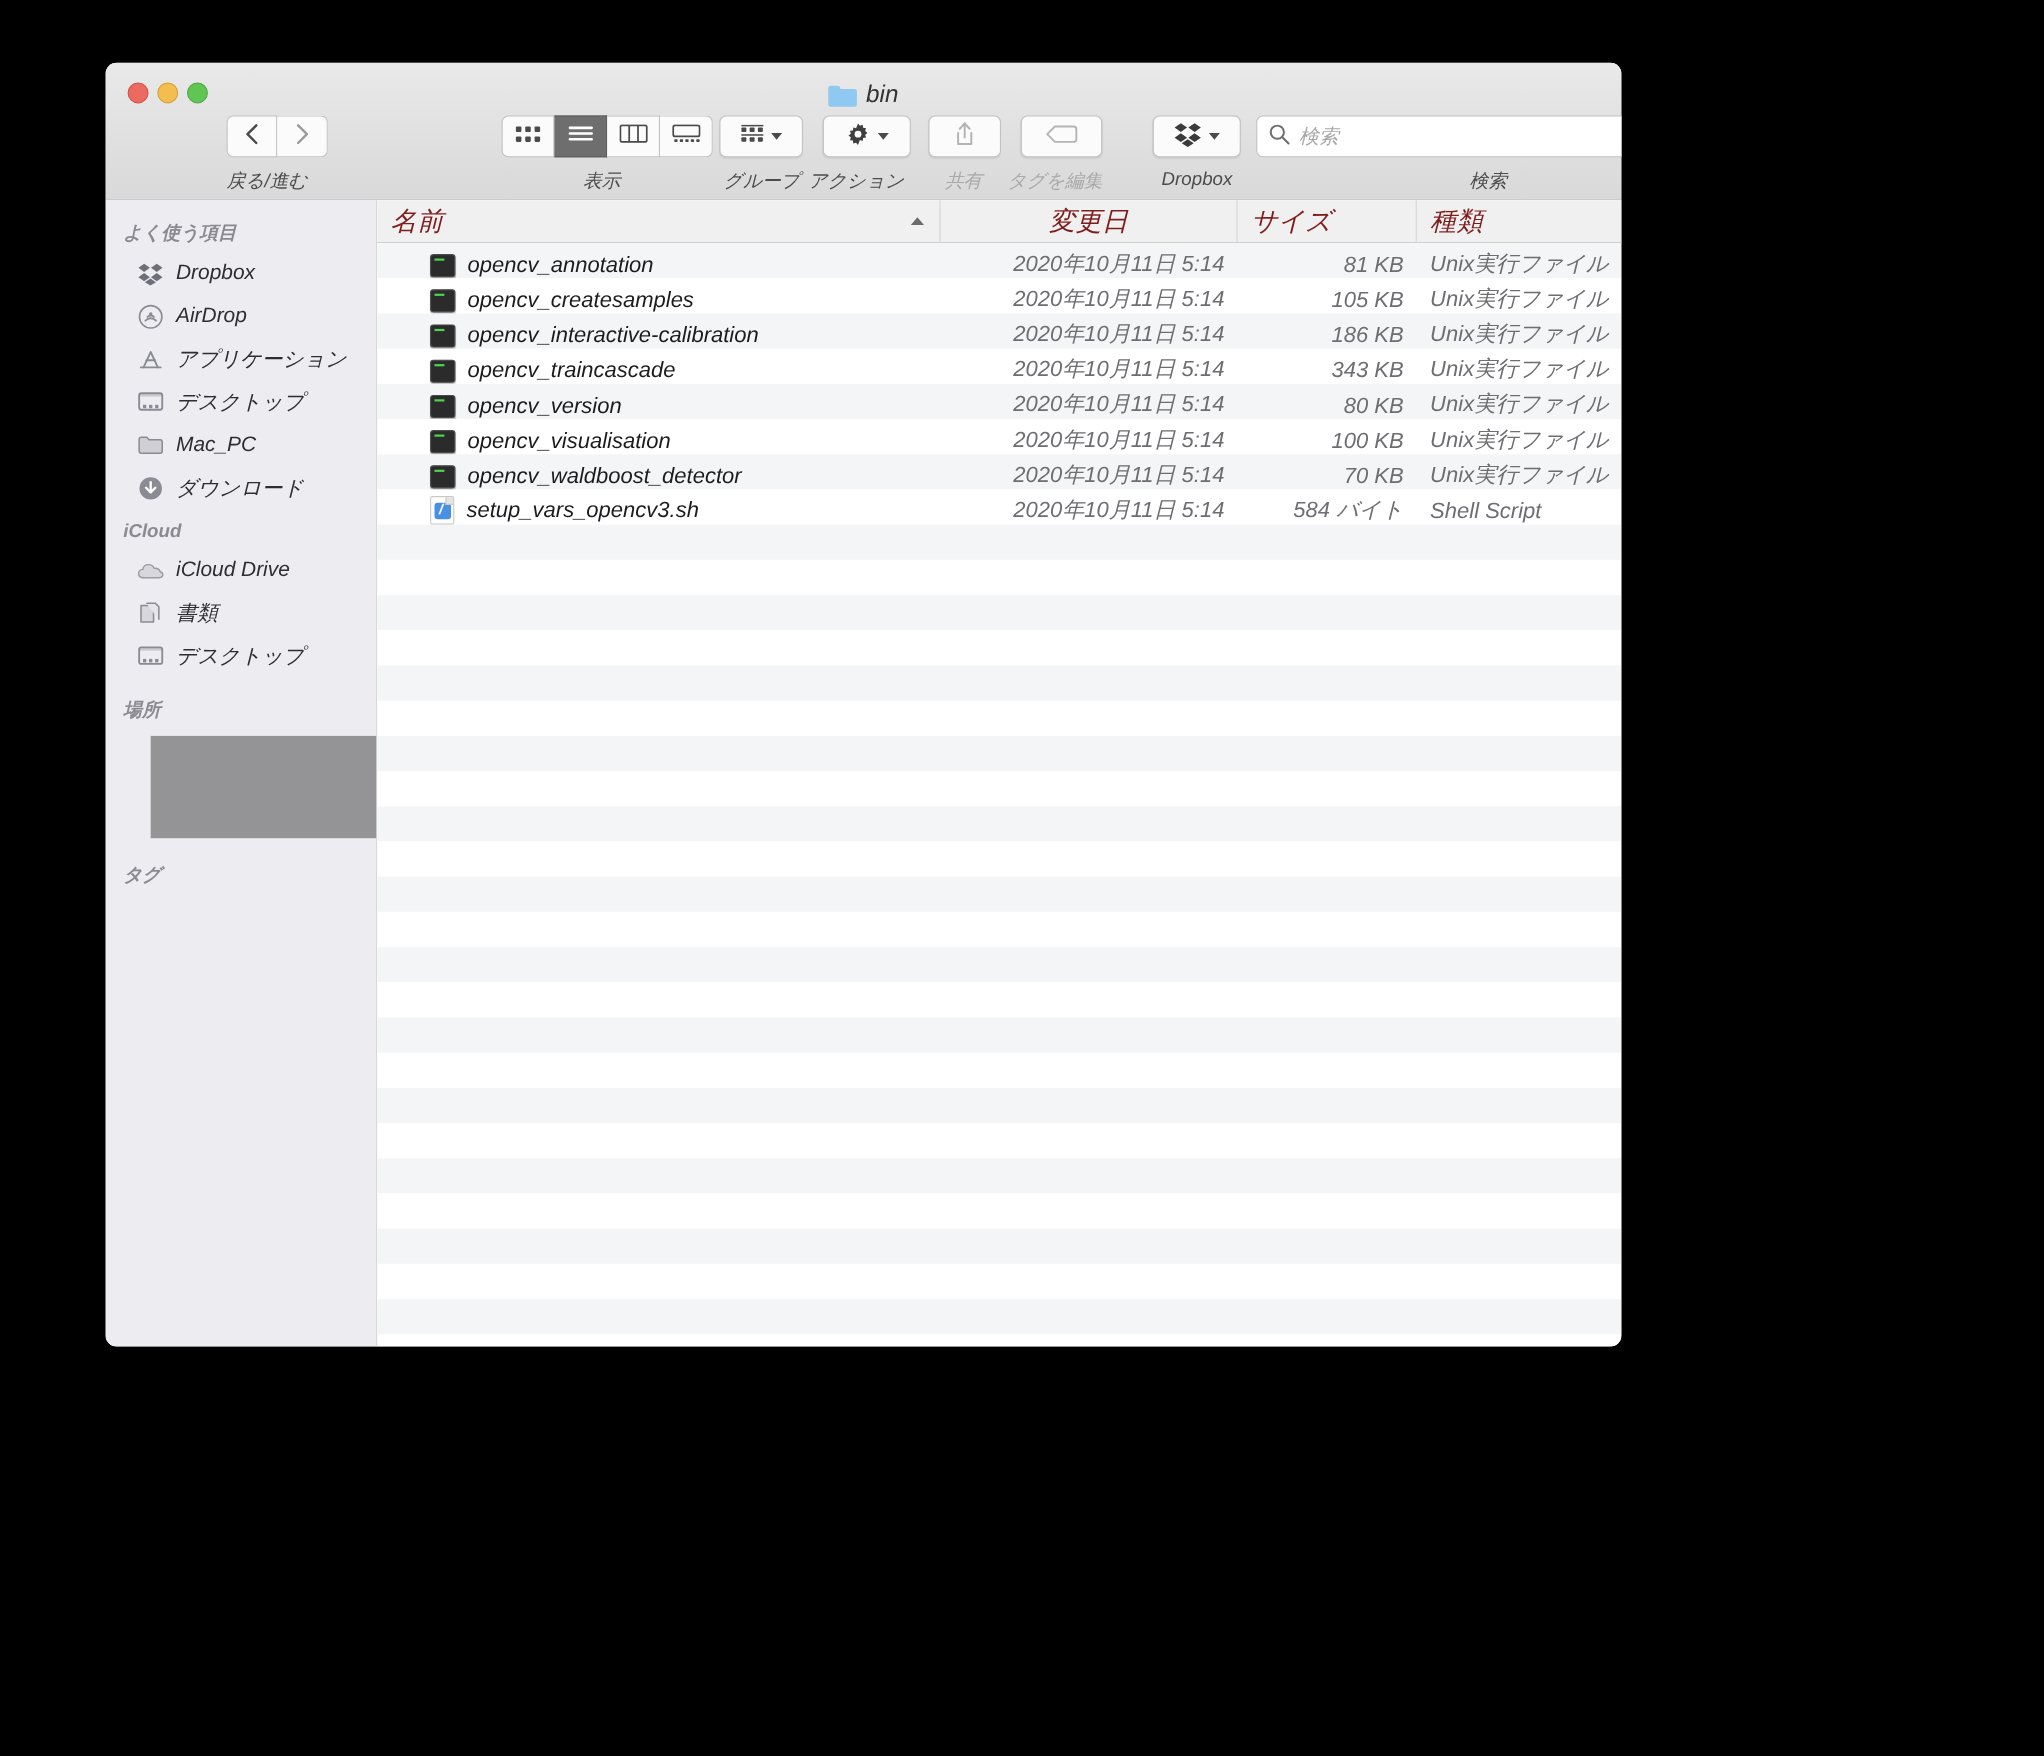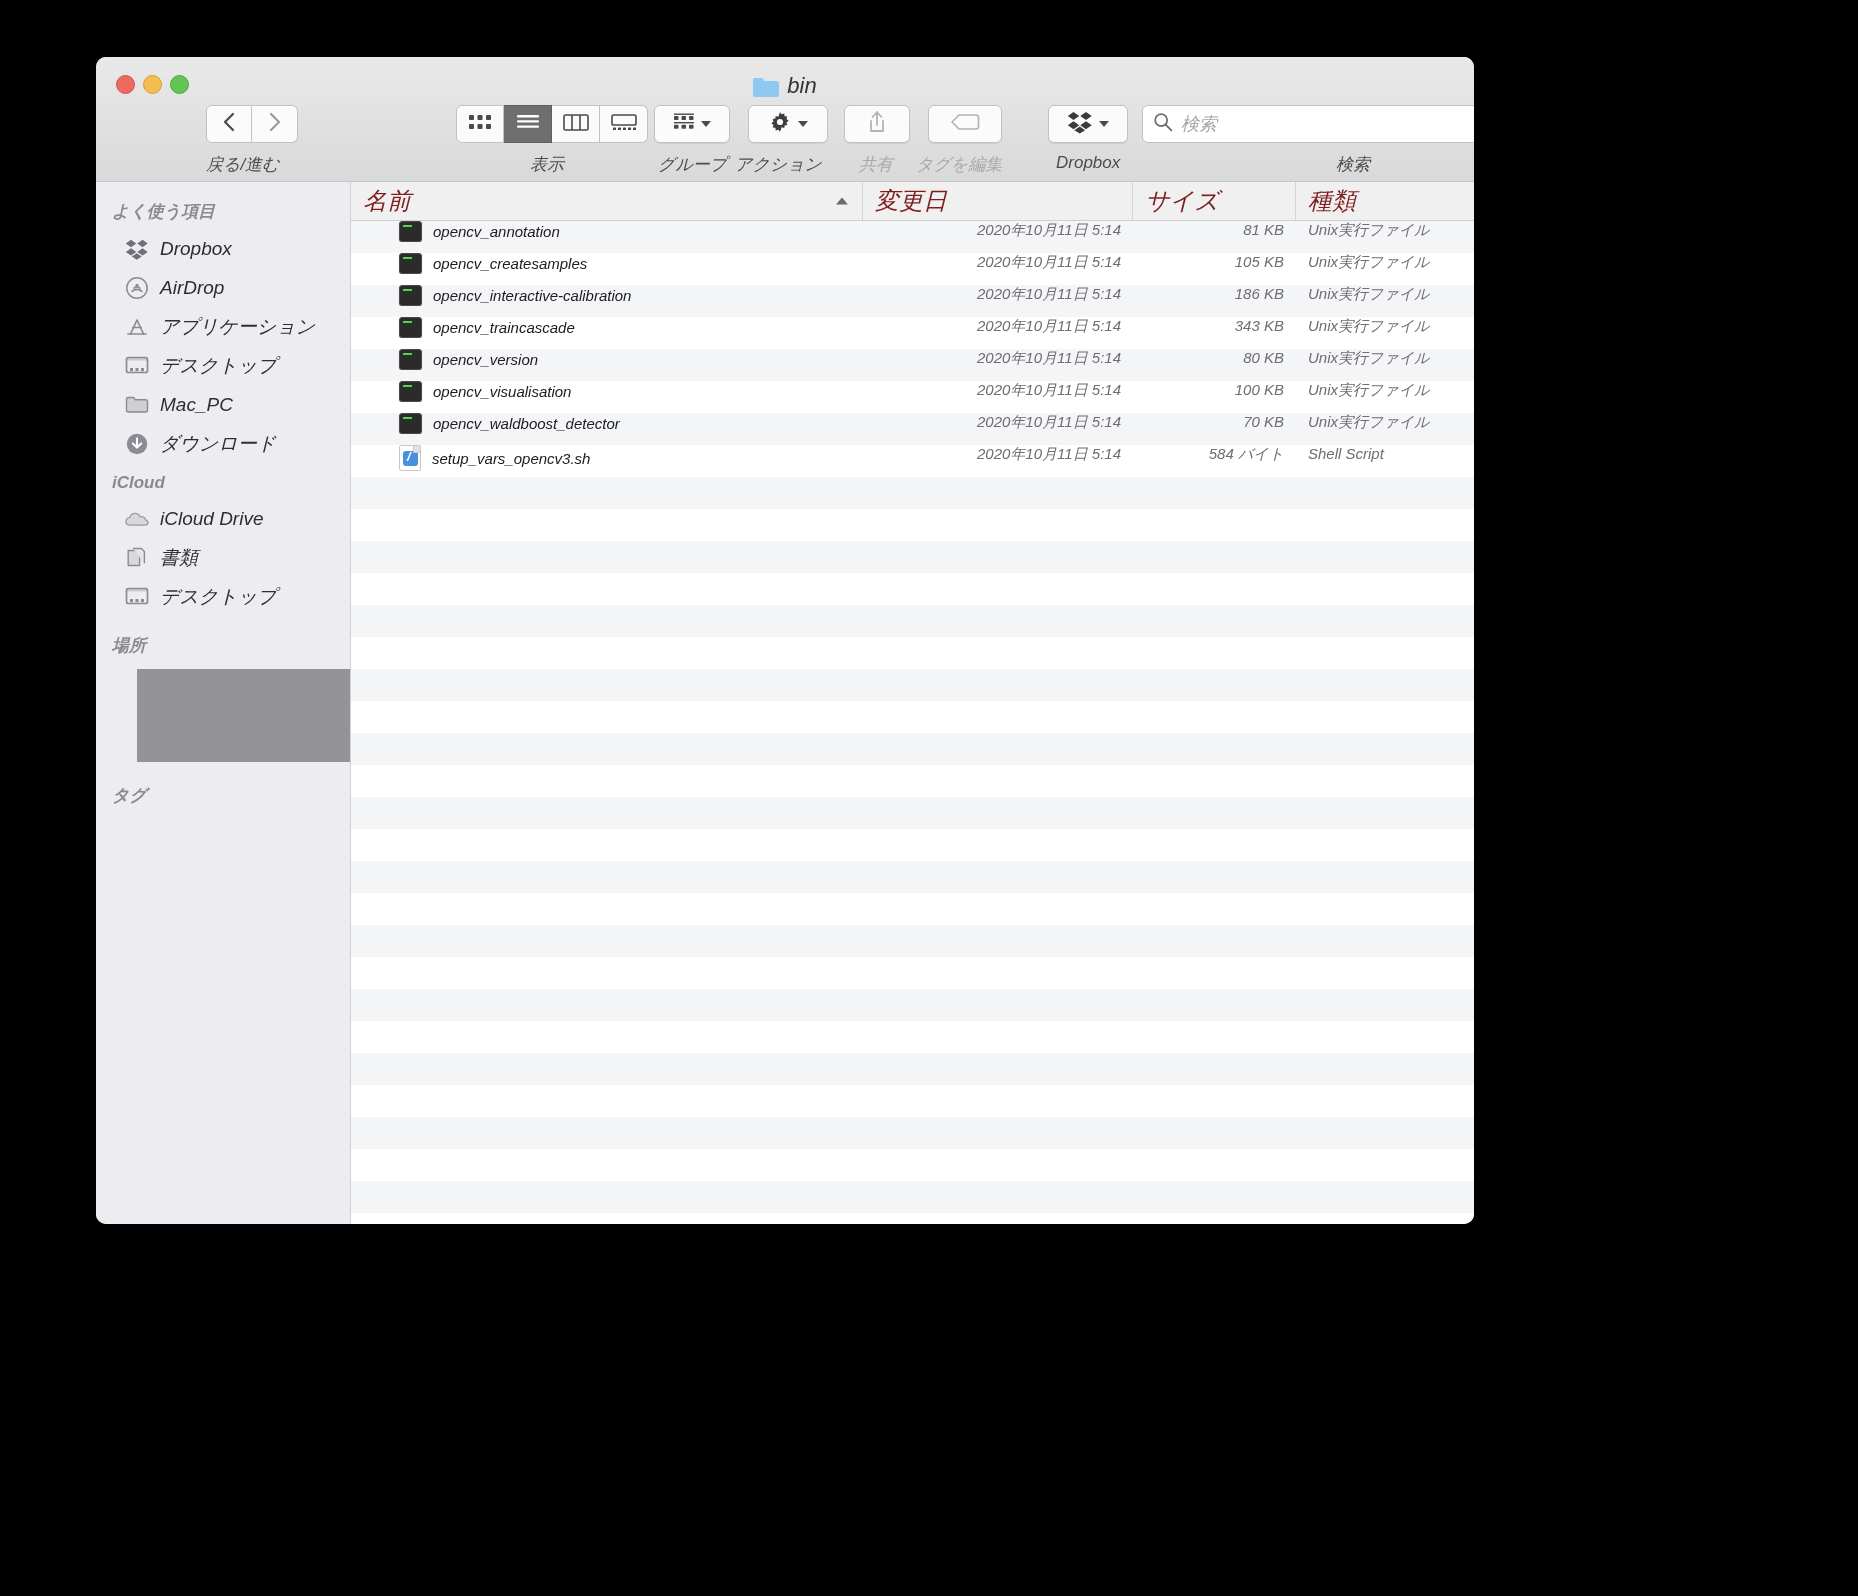--- a/index.html
+++ b/index.html
@@ -159,36 +159,36 @@
     font-size: 24px; color: #7f1d1d;
   }
   .col {
     display: flex; align-items: center;
     padding: 0 12px;
     border-right: 1px solid #d6d6d6;
     position: relative;
   }
   .col:last-child { border-right: none; align-items: center; }
   .col.name { width: 512px; }
-  .col.date { width: 270px; }
+  .col.date { width: 270px; justify-content: center; }
   .col.size { width: 163px; }
   .col.kind { flex: 1; }
   .sort-arrow {
     position: absolute; right: 14px; top: 50%; transform: translateY(-50%);
     width: 0; height: 0;
     border-left: 6px solid transparent;
     border-right: 6px solid transparent;
     border-bottom: 7px solid #6b6b6b;
   }
 
   .rows { flex: 1; overflow: hidden; }
   .row {
-    display: flex; align-items: flex-start;
+    display: flex; align-items: flex-end;
     height: 32px;
-    font-size: 15px;
+    font-size: 20px;
   }
   .row.odd { background: #f4f5f7; }
   .row.even { background: #ffffff; }
   .cell { padding: 0 12px; white-space: nowrap; overflow: hidden; }
   .cell.name { width: 512px; display: flex; align-items: center; gap: 11px; padding-left: 48px; color: #1c1c1e; }
   .cell.date { width: 270px; text-align: right; color: #6d6d72; display: flex; align-items: center; justify-content: flex-end; }
   .cell.size { width: 163px; text-align: right; color: #6d6d72; display: flex; align-items: center; justify-content: flex-end; }
   .cell.kind { flex: 1; color: #6d6d72; }
 
   

